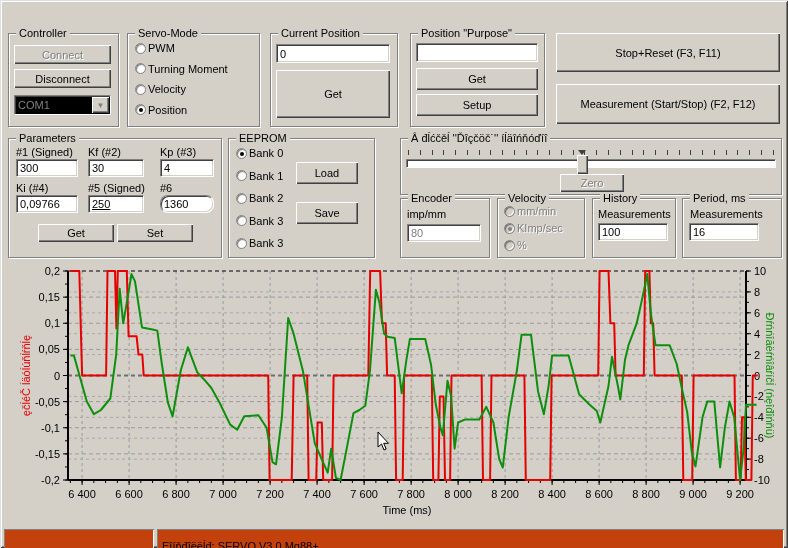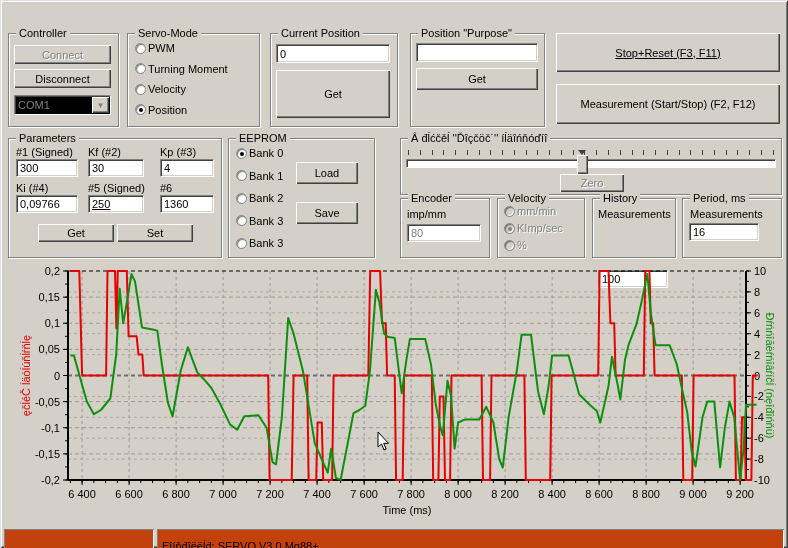--- a/index.html
+++ b/index.html
@@ -96,39 +96,40 @@
     <span class="grouplabel">Current Position</span>
   </div>
   <div class="field" style="left:276px;top:44px;width:114px;height:19px;">0</div>
   <div class="btn" style="left:276px;top:70px;width:114px;height:48px;">Get</div>
 
   <div class="groupbox" style="left:410px;top:33px;width:135px;height:94px;">
     <span class="grouplabel">Position "Purpose"</span>
   </div>
   <div class="field" style="left:416px;top:43px;width:122px;height:19px;"></div>
   <div class="btn" style="left:416px;top:68px;width:122px;height:22px;">Get</div>
-
-  <div class="btn" style="left:556px;top:33px;width:224px;height:39px;text-decoration:underline;">Stop+Reset (F3, F11)</div>
+  <div class="btn" style="left:416px;top:94px;width:122px;height:22px;">Setup</div>
+
+  <div class="btn" style="left:556px;top:33px;width:224px;height:39px;">Stop+Reset (F3, F11)</div>
   <div class="btn" style="left:556px;top:84px;width:224px;height:40px;">Measurement (Start/Stop) (F2, F12)</div>
 
   <div class="groupbox" style="left:8px;top:138px;width:214px;height:120px;">
     <span class="grouplabel">Parameters</span>
   </div>
   <span class="label" style="left:16px;top:146px;">#1 (Signed)</span>
   <span class="label" style="left:88px;top:146px;">Kf (#2)</span>
   <span class="label" style="left:160px;top:146px;">Kp (#3)</span>
   <div class="field" style="left:16px;top:159px;width:62px;height:18px;">300</div>
   <div class="field" style="left:88px;top:159px;width:56px;height:18px;">30</div>
   <div class="field" style="left:160px;top:159px;width:54px;height:18px;">4</div>
   <span class="label" style="left:16px;top:182px;">Ki (#4)</span>
   <span class="label" style="left:88px;top:182px;">#5 (Signed)</span>
   <span class="label" style="left:160px;top:182px;">#6</span>
   <div class="field" style="left:16px;top:195px;width:62px;height:18px;">0,09766</div>
   <div class="field" style="left:88px;top:195px;width:56px;height:18px;text-decoration:underline;">250</div>
-  <div class="field" style="left:160px;top:195px;width:54px;height:18px;">1360</div>
+  <div class="field" style="left:160px;top:195px;width:54px;height:18px;border-radius:8px;">1360</div>
   <div class="btn" style="left:38px;top:224px;width:76px;height:18px;">Get</div>
   <div class="btn" style="left:117px;top:224px;width:76px;height:18px;">Set</div>
 
   <div class="groupbox" style="left:228px;top:138px;width:147px;height:120px;">
     <span class="grouplabel">EEPROM</span>
   </div>
   <div class="radio-col" style="left:236px;top:147px;width:60px;height:102px;">
       <div class="radio-row">
         <span class="radio checked"></span>
         <span>Bank 0</span>
@@ -216,21 +217,21 @@
       <div class="radio-row disabled">
         <span class="radio disabled"></span>
         <span>%</span>
       </div>
     </div>
 
   <div class="groupbox" style="left:592px;top:198px;width:84px;height:60px;">
     <span class="grouplabel">History</span>
   </div>
   <span class="label" style="left:598px;top:208px;">Measurements</span>
-  <div class="field" style="left:598px;top:223px;width:70px;height:18px;margin-top:47px;">100</div>
+  <div class="field" style="left:598px;top:223px;width:70px;height:18px;">100</div>
 
   <div class="groupbox" style="left:682px;top:198px;width:100px;height:60px;">
     <span class="grouplabel">Period, ms</span>
   </div>
   <span class="label" style="left:690px;top:208px;">Measurements</span>
   <div class="field" style="left:689px;top:223px;width:70px;height:18px;">16</div>
 
   <div id="chart-wrap">
     <svg id="chart-svg" width="788" height="264">
         <line x1="82.10051993067592" y1="9" x2="82.10051993067592" y2="218" stroke="#9a9a9a" stroke-width="1" stroke-dasharray="3 3"></line>

